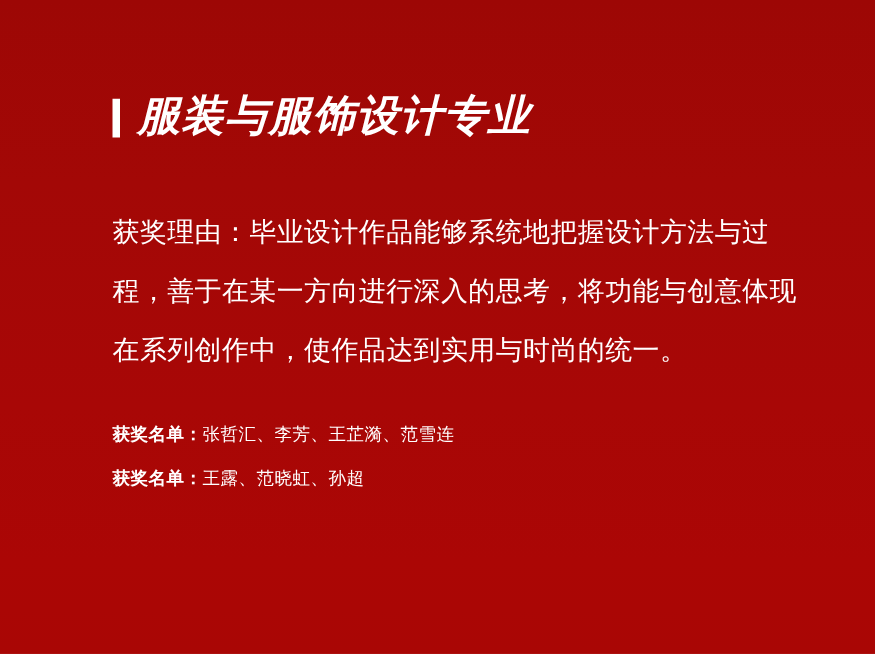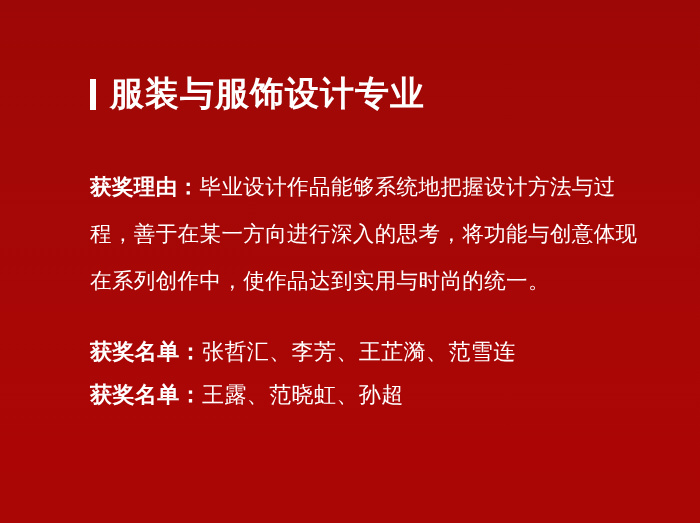--- a/index.html
+++ b/index.html
@@ -29,20 +29,21 @@
     overflow: hidden;
   }
 
   
   .title-row {
     position: absolute;
     left: 90px;
     top: 76px;
     display: flex;
     align-items: center;
+    font-style: italic;
   }
   .title-bar {
     width: 6px;
     height: 31px;
     background: #ffffff;
     flex: 0 0 auto;
     margin-right: 14px;
     margin-top: 2px;
   }
   .title-text {
@@ -63,37 +64,37 @@
   }
   .reason-para {
     color: #ffffff;
     font-size: 21.5px;
     line-height: 47px;
     letter-spacing: 0.4px;
     margin: 0;
     text-align: left;
   }
   .reason-label {
-    font-weight: bold;
+    font-weight: normal;
     margin-top: 10px;
   }
   .reason-body {
     font-weight: normal;
   }
 
   
   .credits {
     position: absolute;
     left: 90px;
     top: 341px;
     width: 540px;
   }
   .credit-line {
     color: #ffffff;
-    font-size: 22px;
+    font-size: 14px;
     line-height: 1;
     letter-spacing: 0.4px;
     margin: 0 0 21px 0;
     white-space: nowrap;
   }
   .credit-line:last-child {
     margin-bottom: 0;
   }
   .credit-label {
     font-weight: bold;

